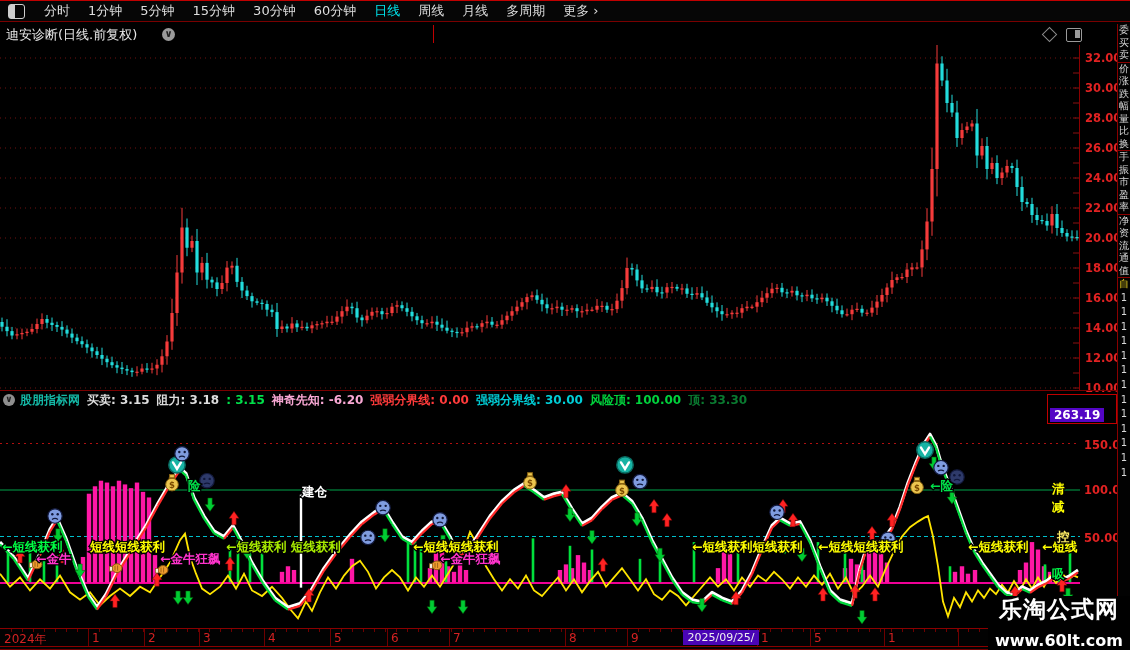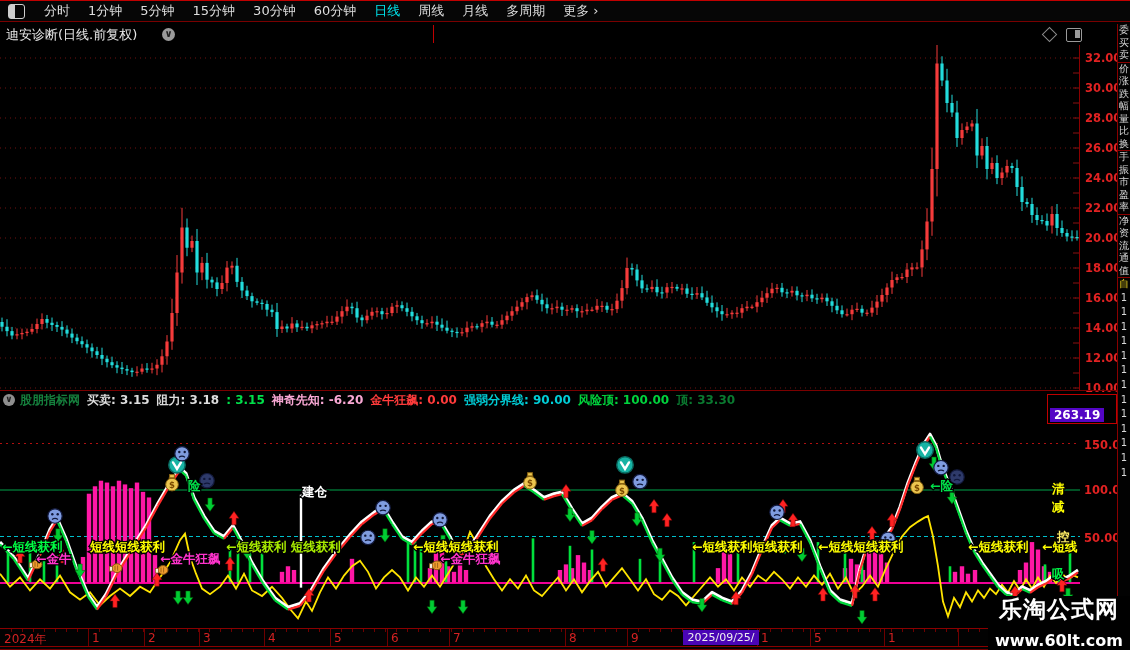--- a/index.html
+++ b/index.html
@@ -586,27 +586,27 @@
       <div class="pa-label" style="top: 267px;">16.00</div>
       <div class="pa-label" style="top: 297px;">14.00</div>
       <div class="pa-label" style="top: 327px;">12.00</div>
       <div class="pa-label" style="top: 357px;">10.00</div>
     </div>
 
   <div class="hsep"></div>
 
   <div class="ind-header" id="ind-header">
     <span class="chev-circle2">∨</span>
-  <span class="ih-seg" style="color: #15803d;">股朋指标网</span>
+  <span class="ih-seg" style="color: #14b8a6;">股朋指标网</span>
       <span class="ih-seg" style="color: rgb(221, 221, 221);">买卖: 3.15</span>
       <span class="ih-seg" style="color: rgb(221, 221, 221);">阻力: 3.18</span>
       <span class="ih-seg" style="color: rgb(0, 224, 74);">: 3.15</span>
       <span class="ih-seg" style="color: #f9a8d4;">神奇先知: -6.20</span>
-      <span class="ih-seg" style="color: rgb(255, 59, 59);">金牛狂飙: 0.00</span>
-      <span class="ih-seg" style="color: rgb(0, 205, 214);">强弱分界线: 90.00</span>
+      <span class="ih-seg" style="color: rgb(255, 59, 59);">强弱分界线: 0.00</span>
+      <span class="ih-seg" style="color: rgb(0, 205, 214);">强弱分界线: 30.00</span>
       <span class="ih-seg" style="color: rgb(0, 210, 60);">风险顶: 100.00</span>
       <span class="ih-seg" style="color: rgb(10, 122, 48);">顶: 33.30</span>
     </div>
   <div class="ind-valuebox">
     <span class="ind-badge">263.19</span>
   </div>
 
   <svg id="ind-chart" viewBox="0 0 1080 220">
       <g>
         <line x1="0" y1="35.5" x2="1080" y2="35.5" stroke="#b01010" stroke-width="1" stroke-dasharray="2,4"></line>

